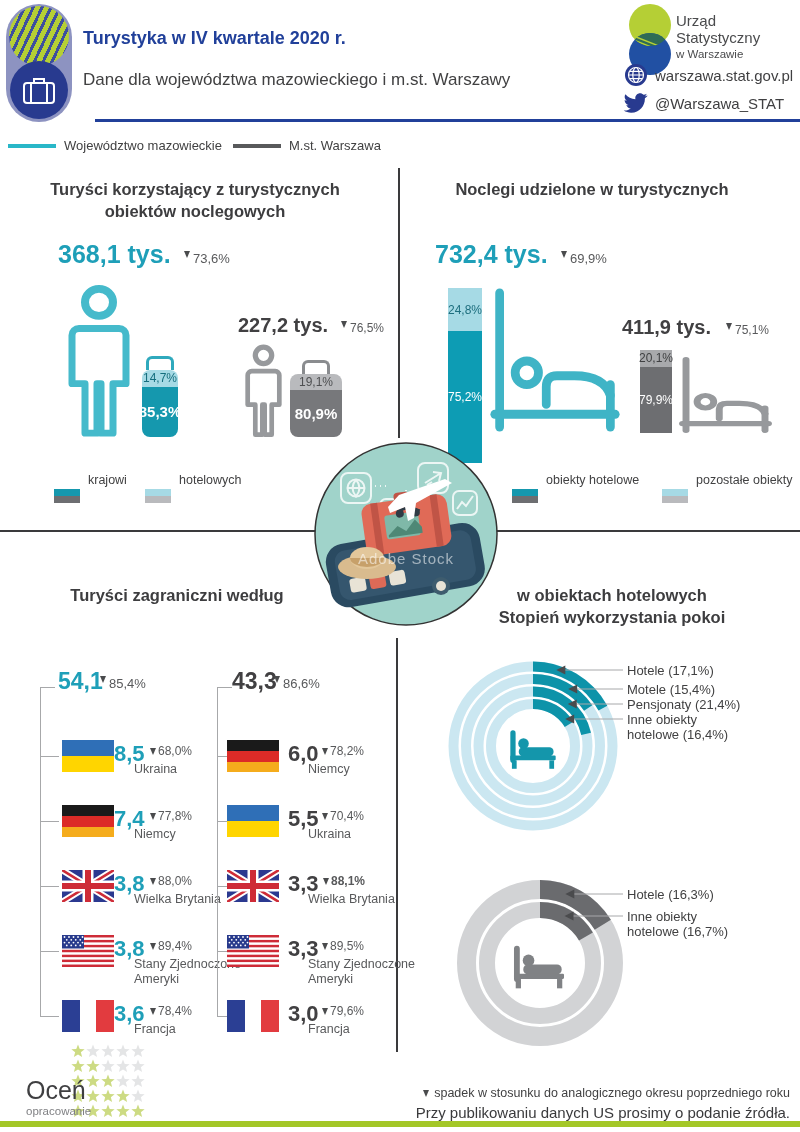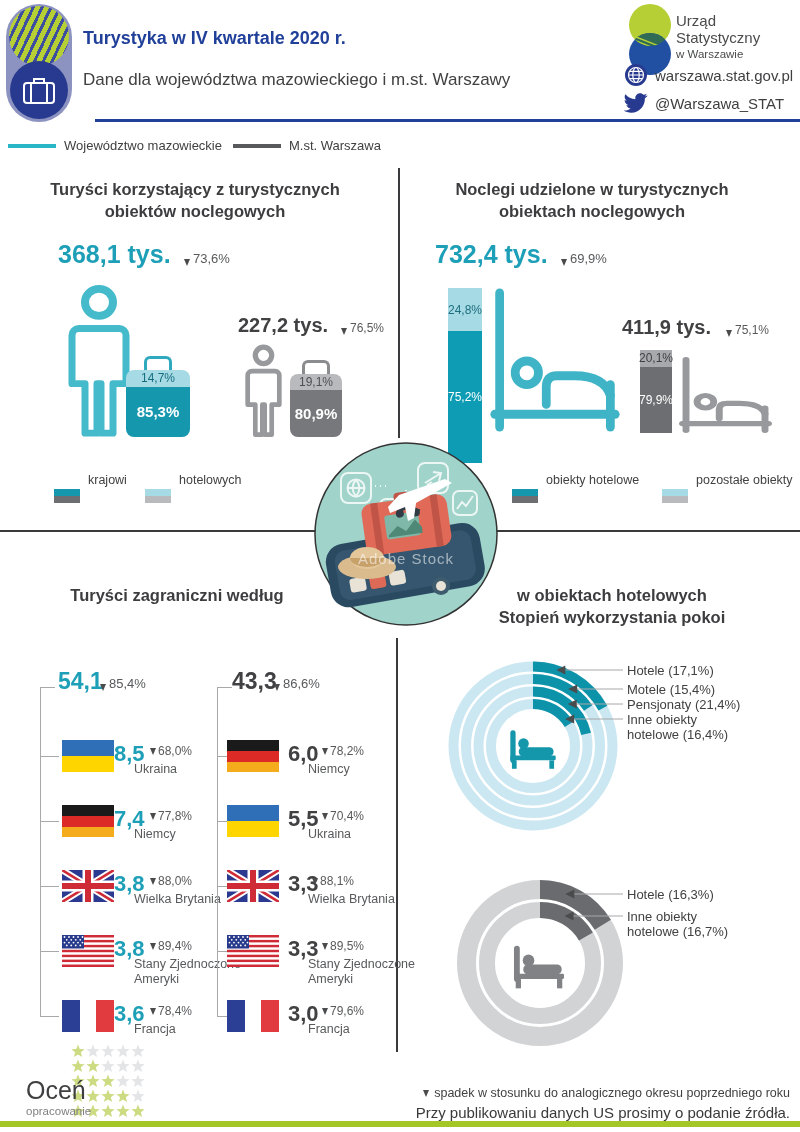--- a/index.html
+++ b/index.html
@@ -25,21 +25,21 @@
   .header-rule{position:absolute;left:95px;top:119px;width:705px;height:3px;background:var(--navy);}
   
   .sline{position:absolute;top:144px;width:48px;height:4px;}
   .slabel{position:absolute;top:138px;font-size:13px;color:#414142;}
   
   .panel-title{position:absolute;font-size:16.5px;font-weight:bold;color:var(--title-text);
     text-align:center;line-height:22px;}
   .panel-title span{display:block;}
   .big-num{position:absolute;font-weight:bold;color:var(--teal);}
   .big-num.dark{color:#414042;}
-  .change{position:absolute;font-size:13px;color:var(--gray-text);display:flex;align-items:flex-end;gap:3px;}
+  .change{position:absolute;font-size:13px;color:var(--gray-text);display:flex;align-items:flex-start;gap:3px;}
   .tri{width:0;height:0;border-left:4px solid transparent;border-right:4px solid transparent;
     border-top:8px solid #4A4B4D;display:inline-block;}
   .tri.sm{border-left-width:3.5px;border-right-width:3.5px;border-top-width:7px;}
   
   .case{position:absolute;}
   .case-handle{width:22px;height:11px;border:3px solid;border-bottom:none;border-radius:6px 6px 0 0;margin:0 auto;}
   .case-box{border-radius:8px;overflow:hidden;display:flex;flex-direction:column;}
   .case-top{flex:0 0 25%;display:flex;align-items:center;justify-content:center;font-size:12px;}
   .case-bot{flex:1;display:flex;align-items:center;justify-content:center;color:#fff;font-weight:bold;font-size:15px;}
   .case.teal .case-handle{border-color:#2FA9BD;}
@@ -163,21 +163,21 @@
     <span>73,6%</span>
   </div>
   <div class="abs" style="left:64px;top:282px">
     <svg width="70" height="155" viewBox="0 0 70 160" preserveAspectRatio="none">
       <g fill="none" stroke="#45BACB" stroke-linejoin="round">
         <circle cx="35" cy="21" r="14" stroke-width="8"></circle>
         <path stroke-width="7" d="M15 48 h40 a7 7 0 0 1 7 7 v50 h-13 v51 h-12 v-51 h-4 v51 h-12 v-51 H8 v-50 a7 7 0 0 1 7-7 z"></path>
       </g>
     </svg>
   </div>
-  <div class="case teal" style="left:126px;top:356px;width:64px">
+  <div class="case teal" style="left:142px;top:356px;width:36px">
     <div class="case-handle"></div>
     <div class="case-box" style="height:67px">
       <div class="case-top">14,7%</div>
       <div class="case-bot">85,3%</div>
     </div>
   </div>
   <div class="big-num dark" style="left:238px;top:314px;font-size:20px">227,2 tys.</div>
   <div class="change" style="left:341px;top:321px;font-size:12px">
     <span class="tri sm"></span>
     <span>76,5%</span>
@@ -203,21 +203,20 @@
   </div>
   <div class="chip-label" style="left:88px">krajowi</div>
   <div class="chip" style="left:145px;top:489px">
     <div style="background:#A6DAE5"></div>
       <div style="background:#B9BABD"></div>
   </div>
   <div class="chip-label" style="left:179px">hotelowych</div>
 
   <div class="panel-title" style="left:432px;top:178px;width:320px">
     <span>Noclegi udzielone w turystycznych</span>
-      <span>obiektach noclegowych</span>
   </div>
   <div class="big-num" style="left:435px;top:240px;font-size:25px">732,4 tys.</div>
   <div class="change" style="left:561px;top:251px">
     <span class="tri sm"></span>
     <span>69,9%</span>
   </div>
   <div class="vbar" style="left:448px;top:288px;width:34px;height:175px">
     <div class="seg light-t" style="height: 24.8%;">24,8%</div>
     <div class="seg dark-t" style="height: 75.2%;">75,2%</div>
   </div>
@@ -473,21 +472,21 @@
       <div class="flag" style="left: 227px; top: 870px;">
         <svg viewBox="0 0 52 32">
           <rect width="52" height="32" fill="#2B3990"></rect>
           <path d="M0 0 L52 32 M52 0 L0 32" stroke="#fff" stroke-width="6.5"></path>
           <path d="M0 0 L52 32 M52 0 L0 32" stroke="#CE2B37" stroke-width="2.6"></path>
           <path d="M26 0 V32 M0 16 H52" stroke="#fff" stroke-width="11"></path>
           <path d="M26 0 V32 M0 16 H52" stroke="#CE2B37" stroke-width="6"></path>
         </svg>
       </div>
       <div class="cval dark" style="left: 288px; top: 871px;">3,3</div>
-      <div class="cchg" style="left: 312px; top: 874px;">
+      <div class="cchg" style="left: 323px; top: 874px; font-weight: bold;">
         <span class="tri sm"></span>
         <span>88,1%</span>
       </div>
       <div class="cname" style="left: 288px; top: 892px;">
         <span>Wielka Brytania</span>
       </div>
       <div class="flag" style="left: 227px; top: 935px;">
         <svg viewBox="0 0 52 32">
           <rect width="52" height="32" fill="#fff"></rect>
           <g fill="#CE2B37">

